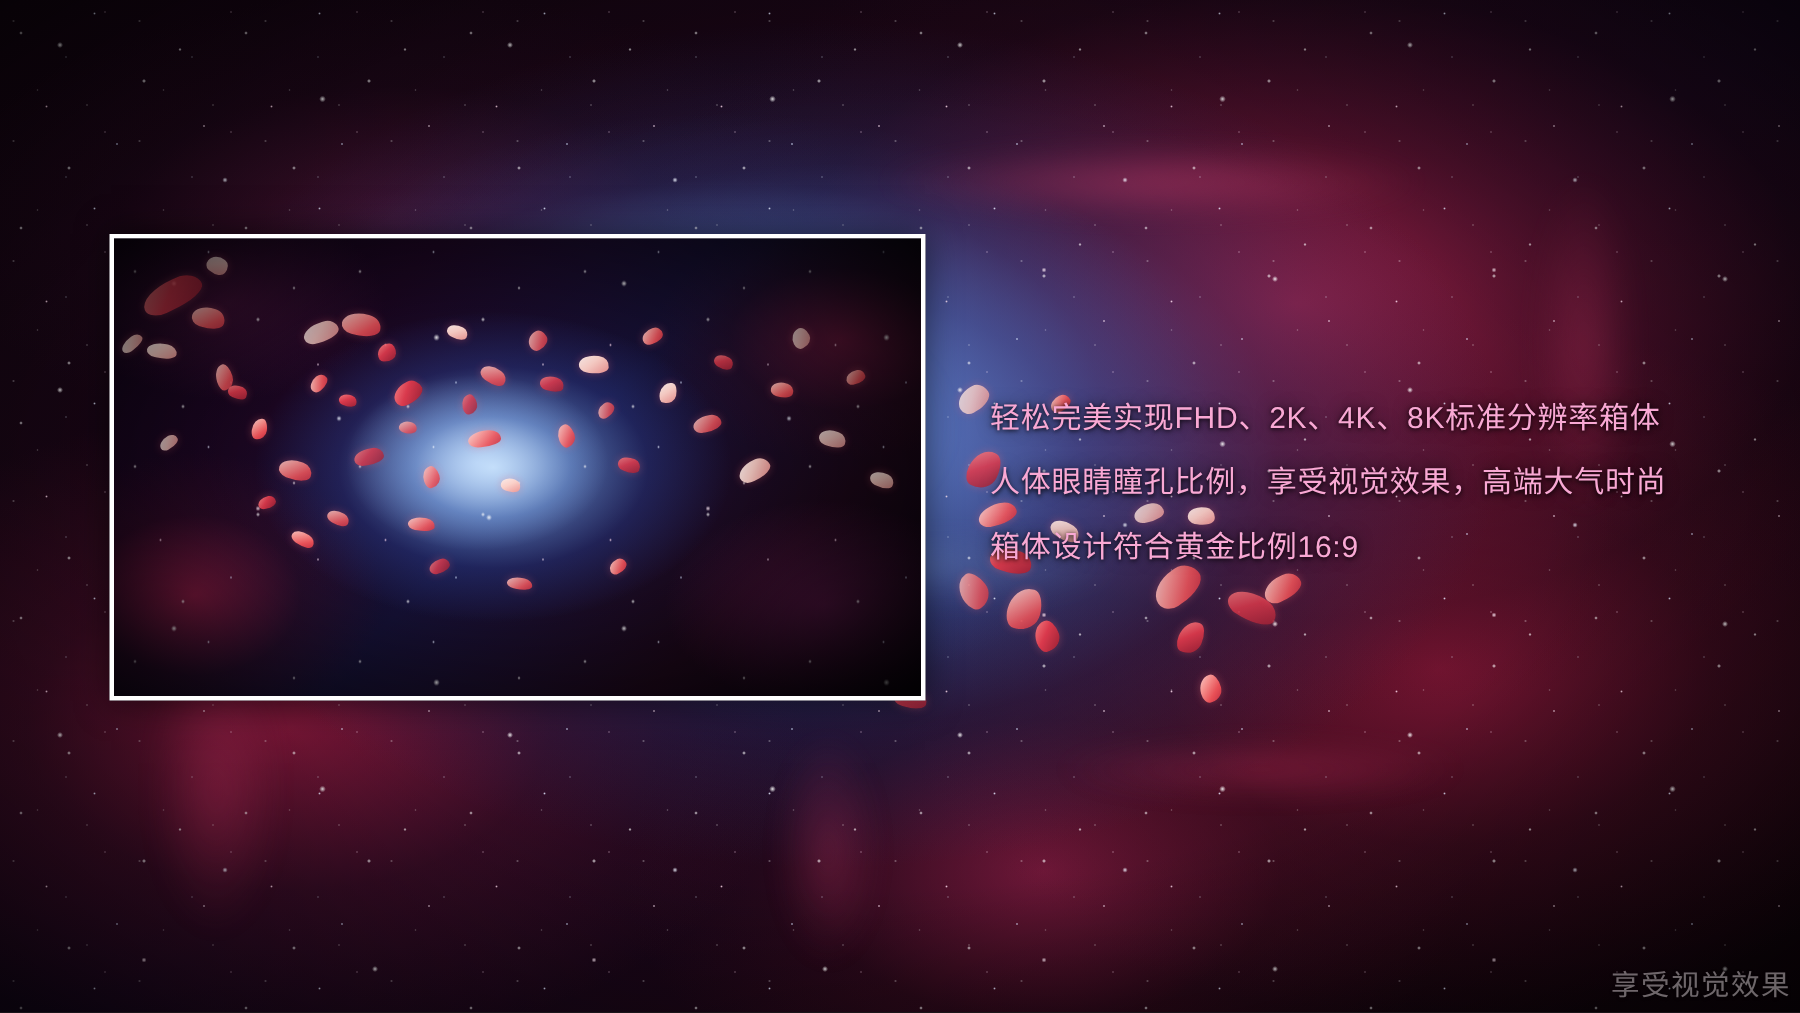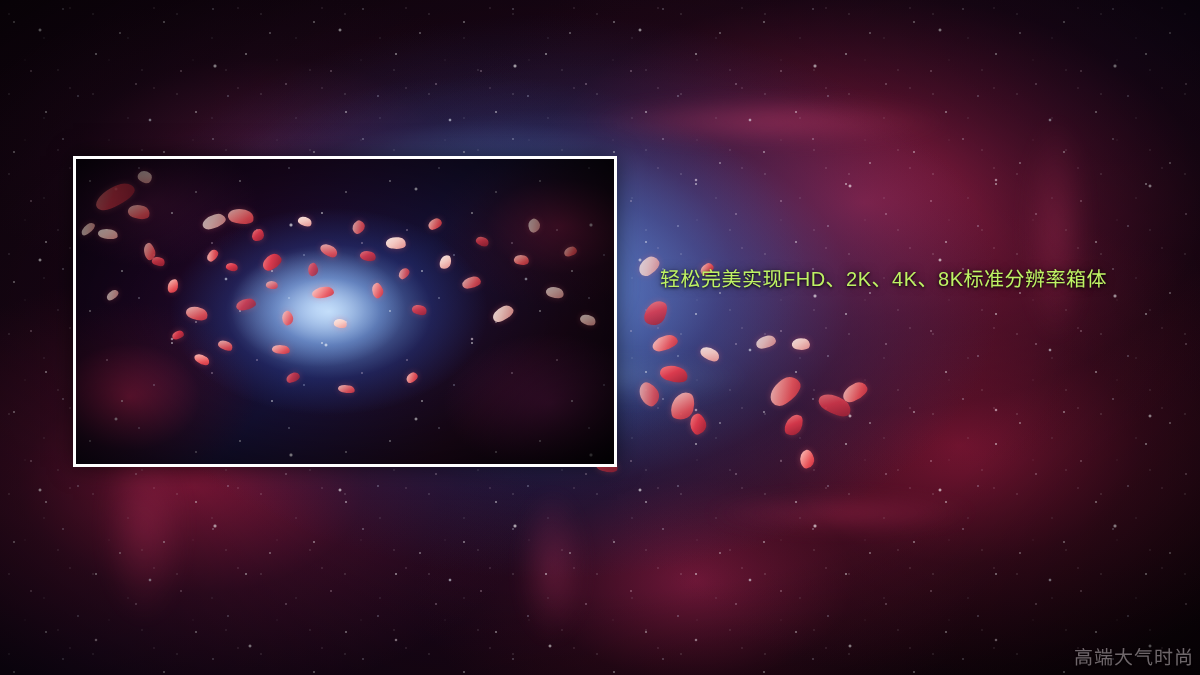--- a/index.html
+++ b/index.html
@@ -143,21 +143,21 @@
   }
 
   
   #copy{
     position:absolute;left:660px;top:258px;
     width:500px;
   }
   #copy .line{
     font-size:20px;
     line-height:43px;
-    color:#bef264;
+    color:#f9a8d4;
     letter-spacing:.5px;
     white-space:nowrap;
     text-shadow:0 1px 3px rgba(0,0,0,.9),0 0 10px rgba(0,0,0,.6);
   }
 
   
   #watermark{
     position:absolute;right:6px;bottom:6px;
     font-size:19px;letter-spacing:1px;
     color:rgba(196,186,192,0.55);
@@ -249,17 +249,19 @@
         <div class="petal pale" style="left: 504px; top: 156px; width: 16px; height: 10px; transform: rotate(26deg); opacity: 0.95;"></div>
         <div class="petal deep" style="left: 210px; top: 214px; width: 14px; height: 9px; transform: rotate(-16deg); opacity: 0.8;"></div>
         <div class="petal" style="left: 262px; top: 226px; width: 17px; height: 8px; transform: rotate(12deg); opacity: 0.85;"></div>
         <div class="petal" style="left: 330px; top: 214px; width: 12px; height: 9px; transform: rotate(-26deg); opacity: 0.9;"></div>
       </div>
     <div class="panel-vig"></div>
   </div>
 
   <div id="copy">
     <div class="line">轻松完美实现FHD、2K、4K、8K标准分辨率箱体</div>
+    <div class="line">人体眼睛瞳孔比例，享受视觉效果，高端大气时尚</div>
+    <div class="line">箱体设计符合黄金比例16:9</div>
   </div>
 
-  <div id="watermark">高端大气时尚</div>
+  <div id="watermark">享受视觉效果</div>
 
 </div>
 
 </body></html>

